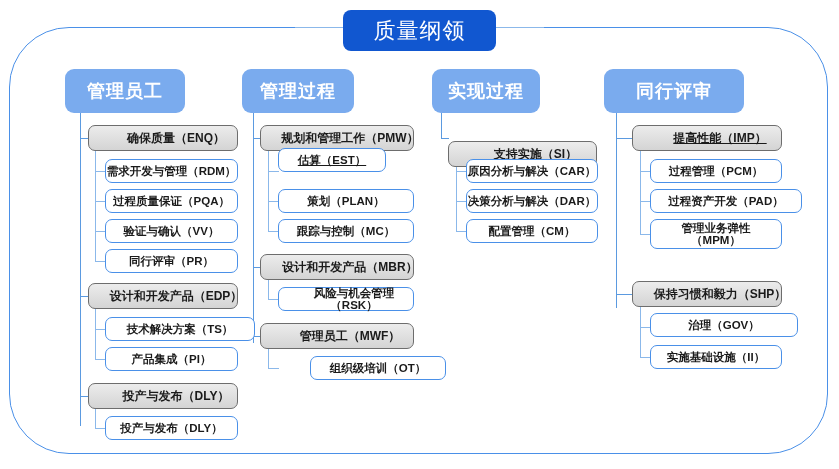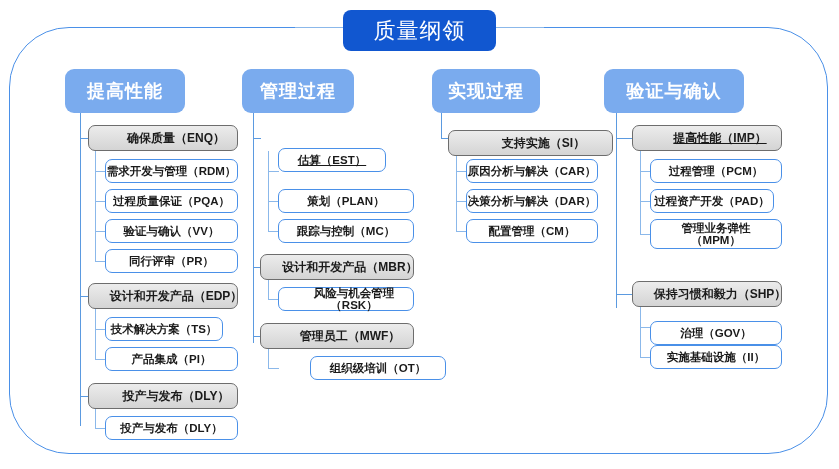--- a/index.html
+++ b/index.html
@@ -100,21 +100,21 @@
 
 <div id="canvas">
 
   <div class="outer-frame"></div>
 
   <div class="title-rule" style="left:295px;top:27px;width:50px;"></div>
   <div class="title-rule" style="left:494px;top:27px;width:50px;"></div>
 
   <div class="title-box">质量纲领</div>
 
-  <div class="col-head" style="left:65px;top:69px;width:120px;">提高性能</div>
+  <div class="col-head" style="left:65px;top:69px;width:120px;">管理员工</div>
 
   <div class="v-line dark" style="left:80px;top:113px;height:313px;"></div>
 
   <div class="h-line dark" style="left:80px;top:138px;width:9px;"></div>
   <div class="group-box" style="left:88px;top:125px;width:150px;">确保质量（ENQ）</div>
   <div class="v-line" style="left:95px;top:151px;height:90px;"></div>
 
   <div class="h-line" style="left:95px;top:171px;width:11px;"></div>
   <div class="leaf-box" style="left:105px;top:159px;width:133px;">需求开发与管理（RDM）</div>
 
@@ -126,35 +126,36 @@
 
   <div class="h-line" style="left:95px;top:261px;width:11px;"></div>
   <div class="leaf-box" style="left:105px;top:249px;width:133px;">同行评审（PR）</div>
   <div class="v-line" style="left:95px;top:241px;height:21px;"></div>
 
   <div class="h-line dark" style="left:80px;top:296px;width:9px;"></div>
   <div class="group-box" style="left:88px;top:283px;width:150px;">设计和开发产品（EDP）</div>
   <div class="v-line" style="left:95px;top:309px;height:50px;"></div>
 
   <div class="h-line" style="left:95px;top:329px;width:11px;"></div>
-  <div class="leaf-box" style="left:105px;top:317px;width:118px;">技术解决方案（TS）</div>
+  <div class="leaf-box" style="left:105px;top:317px;width:150px;">技术解决方案（TS）</div>
 
   <div class="h-line" style="left:95px;top:359px;width:11px;"></div>
   <div class="leaf-box" style="left:105px;top:347px;width:133px;">产品集成（PI）</div>
 
   <div class="h-line dark" style="left:80px;top:396px;width:9px;"></div>
   <div class="group-box" style="left:88px;top:383px;width:150px;">投产与发布（DLY）</div>
   <div class="v-line" style="left:95px;top:409px;height:20px;"></div>
   <div class="h-line" style="left:95px;top:428px;width:11px;"></div>
   <div class="leaf-box" style="left:105px;top:416px;width:133px;">投产与发布（DLY）</div>
 
   <div class="col-head" style="left:242px;top:69px;width:112px;">管理过程</div>
   <div class="v-line dark" style="left:253px;top:113px;height:230px;"></div>
 
   <div class="h-line dark" style="left:253px;top:138px;width:8px;"></div>
+  <div class="group-box" style="left:260px;top:125px;width:154px;">规划和管理工作（PMW）</div>
   <div class="v-line" style="left:268px;top:151px;height:60px;"></div>
 
   <div class="h-line" style="left:268px;top:171px;width:11px;"></div>
   <div class="leaf-box" style="left:278px;top:148px;width:108px;text-decoration:underline;">估算（EST）</div>
 
   <div class="h-line" style="left:268px;top:201px;width:11px;"></div>
   <div class="leaf-box" style="left:278px;top:189px;width:136px;">策划（PLAN）</div>
 
   <div class="h-line" style="left:268px;top:231px;width:11px;"></div>
   <div class="leaf-box" style="left:278px;top:219px;width:136px;">跟踪与控制（MC）</div>
@@ -169,52 +170,52 @@
   <div class="h-line dark" style="left:253px;top:336px;width:8px;"></div>
   <div class="group-box" style="left:260px;top:323px;width:154px;">管理员工（MWF）</div>
   <div class="v-line" style="left:268px;top:349px;height:20px;"></div>
   <div class="h-line" style="left:268px;top:368px;width:11px;"></div>
   <div class="leaf-box" style="left:278px;top:356px;width:136px;margin-left:32px;">组织级培训（OT）</div>
 
   <div class="col-head" style="left:432px;top:69px;width:108px;">实现过程</div>
   <div class="v-line dark" style="left:441px;top:113px;height:25px;"></div>
 
   <div class="h-line dark" style="left:441px;top:138px;width:8px;"></div>
-  <div class="group-box" style="left:448px;top:130px;width:165px;">支持实施（SI）</div>
+  <div class="group-box" style="left:448px;top:141px;width:149px;">支持实施（SI）</div>
   <div class="v-line" style="left:456px;top:151px;height:81px;"></div>
 
   <div class="h-line" style="left:456px;top:171px;width:11px;"></div>
   <div class="leaf-box" style="left:466px;top:159px;width:132px;">原因分析与解决（CAR）</div>
 
   <div class="h-line" style="left:456px;top:201px;width:11px;"></div>
   <div class="leaf-box" style="left:466px;top:189px;width:132px;">决策分析与解决（DAR）</div>
 
   <div class="h-line" style="left:456px;top:231px;width:11px;"></div>
   <div class="leaf-box" style="left:466px;top:219px;width:132px;">配置管理（CM）</div>
 
-  <div class="col-head" style="left:604px;top:69px;width:140px;">验证与确认</div>
+  <div class="col-head" style="left:604px;top:69px;width:140px;">同行评审</div>
   <div class="v-line dark" style="left:616px;top:113px;height:195px;"></div>
 
   <div class="h-line dark" style="left:616px;top:138px;width:17px;"></div>
   <div class="group-box" style="left:632px;top:125px;width:150px;text-decoration:underline;">提高性能（IMP）</div>
   <div class="v-line" style="left:640px;top:151px;height:84px;"></div>
 
   <div class="h-line" style="left:640px;top:171px;width:11px;"></div>
   <div class="leaf-box" style="left:650px;top:159px;width:132px;">过程管理（PCM）</div>
 
   <div class="h-line" style="left:640px;top:201px;width:11px;"></div>
-  <div class="leaf-box" style="left:650px;top:189px;width:124px;">过程资产开发（PAD）</div>
+  <div class="leaf-box" style="left:650px;top:189px;width:152px;">过程资产开发（PAD）</div>
 
   <div class="h-line" style="left:640px;top:234px;width:11px;"></div>
   <div class="leaf-box tall" style="left:650px;top:219px;width:132px;">管理业务弹性
 （MPM）</div>
 
   <div class="h-line dark" style="left:616px;top:294px;width:17px;"></div>
   <div class="group-box" style="left:632px;top:281px;width:150px;">保持习惯和毅力（SHP）</div>
   <div class="v-line" style="left:640px;top:307px;height:50px;"></div>
 
   <div class="h-line" style="left:640px;top:327px;width:11px;"></div>
-  <div class="leaf-box" style="left:650px;top:321px;width:132px;">治理（GOV）</div>
+  <div class="leaf-box" style="left:650px;top:313px;width:148px;">治理（GOV）</div>
 
   <div class="h-line" style="left:640px;top:357px;width:11px;"></div>
   <div class="leaf-box" style="left:650px;top:345px;width:132px;">实施基础设施（II）</div>
 
 </div>
 
 </body></html>

